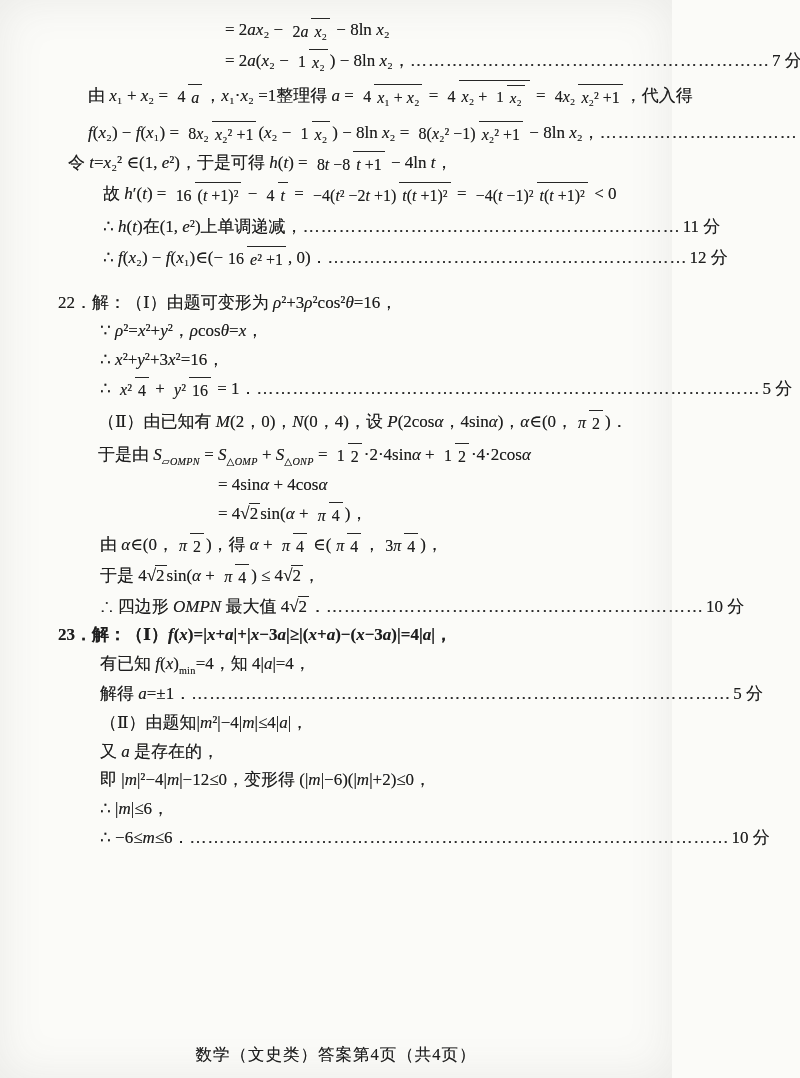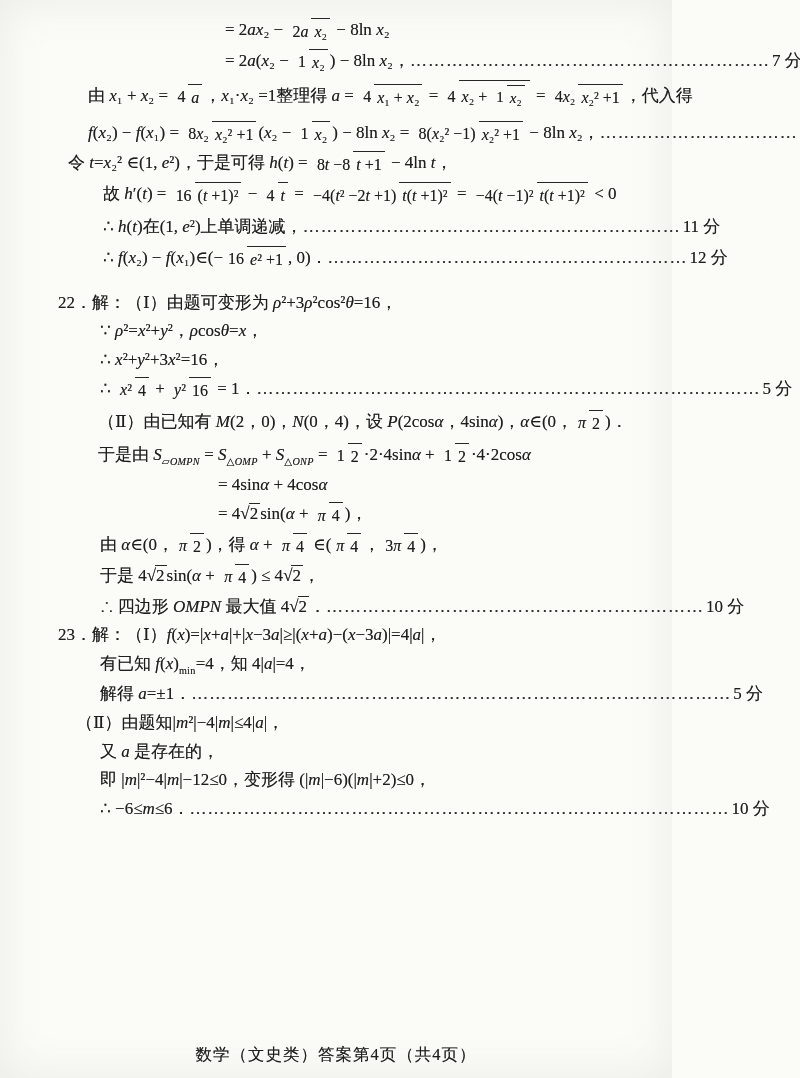--- a/index.html
+++ b/index.html
@@ -152,22 +152,23 @@
           <span class="den">4</span>
         </span>，<span class="frac">
           <span class="num">3<i>π</i></span>
           <span class="den">4</span>
         </span>)，</div>
       <div class="mline" style="margin-left: 100px; margin-top: 4px;">于是 4<span class="rad"><span class="rsign">√</span><span class="rbody">2</span></span><span>sin</span>(<i>α</i> + <span class="frac">
           <span class="num"><i>π</i></span>
           <span class="den">4</span>
         </span>) ≤ 4<span class="rad"><span class="rsign">√</span><span class="rbody">2</span></span>，</div>
       <div class="mline" style="margin-left: 100px; margin-top: 4px;">∴ 四边形 <i>OMPN</i> 最大值 4<span class="rad"><span class="rsign">√</span><span class="rbody">2</span></span>．<span class="leader">………………………………………………………</span><span class="score">10 分</span></div>
-      <div class="mline" style="margin-left: 58px; margin-top: 4px;">23．解：（Ⅰ）<i>f</i>(<i>x</i>)=|<i>x</i>+<i>a</i>|+|<i>x</i>−3<i>a</i>|≥|(<i>x</i>+<i>a</i>)−(<i>x</i>−3<i>a</i>)|=4|<i>a</i>|，</div>
+      <div class="mline" style="margin-left: 58px; margin-top: 4px; font-weight: bold;">23．解：（Ⅰ）<i>f</i>(<i>x</i>)=|<i>x</i>+<i>a</i>|+|<i>x</i>−3<i>a</i>|≥|(<i>x</i>+<i>a</i>)−(<i>x</i>−3<i>a</i>)|=4|<i>a</i>|，</div>
       <div class="mline" style="margin-left: 100px;">有已知 <i>f</i>(<i>x</i>)<span class="ssub"><span>min</span></span>=4，知 4|<i>a</i>|=4，</div>
       <div class="mline" style="margin-left: 100px;">解得 <i>a</i>=±1．<span class="leader">………………………………………………………………………………</span><span class="score">5 分</span></div>
-      <div class="mline" style="margin-left: 76px;">（Ⅱ）由题知|<i>m</i>²|−4|<i>m</i>|≤4|<i>a</i>|，</div>
+      <div class="mline" style="margin-left: 100px;">（Ⅱ）由题知|<i>m</i>²|−4|<i>m</i>|≤4|<i>a</i>|，</div>
       <div class="mline" style="margin-left: 100px;">又 <i>a</i> 是存在的，</div>
       <div class="mline" style="margin-left: 100px;">即 |<i>m</i>|²−4|<i>m</i>|−12≤0，变形得 (|<i>m</i>|−6)(|<i>m</i>|+2)≤0，</div>
+      <div class="mline" style="margin-left: 100px;">∴ |<i>m</i>|≤6，</div>
       <div class="mline" style="margin-left: 100px;">∴ −6≤<i>m</i>≤6．<span class="leader">………………………………………………………………………………</span><span class="score">10 分</span></div>
     </div>
   <div class="footer">数学（文史类）答案第4页（共4页）</div>
 </div>
 
 </body></html>

